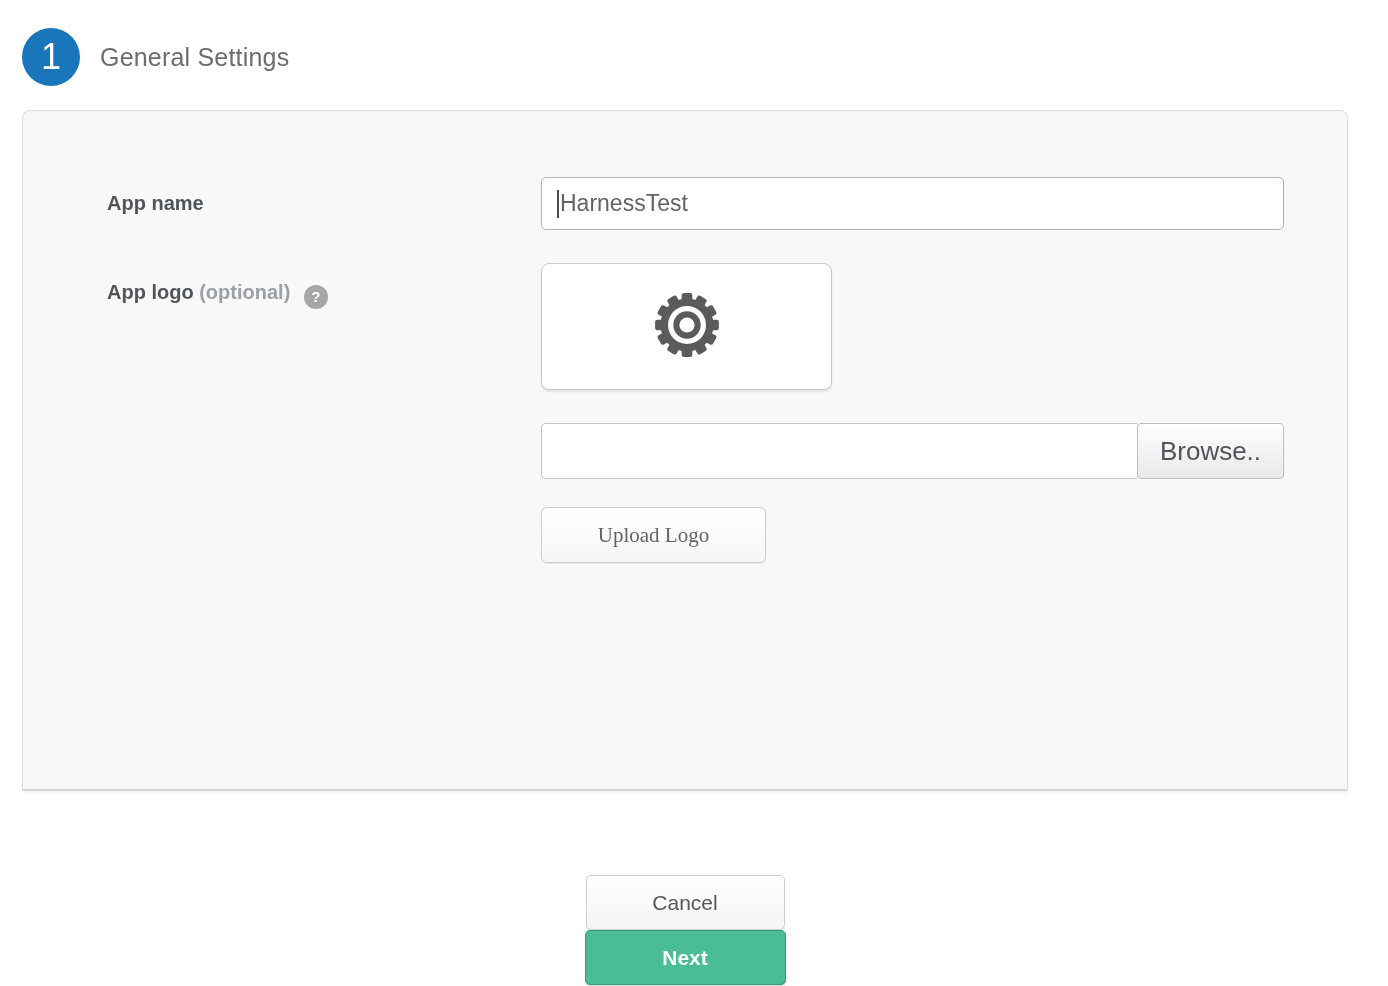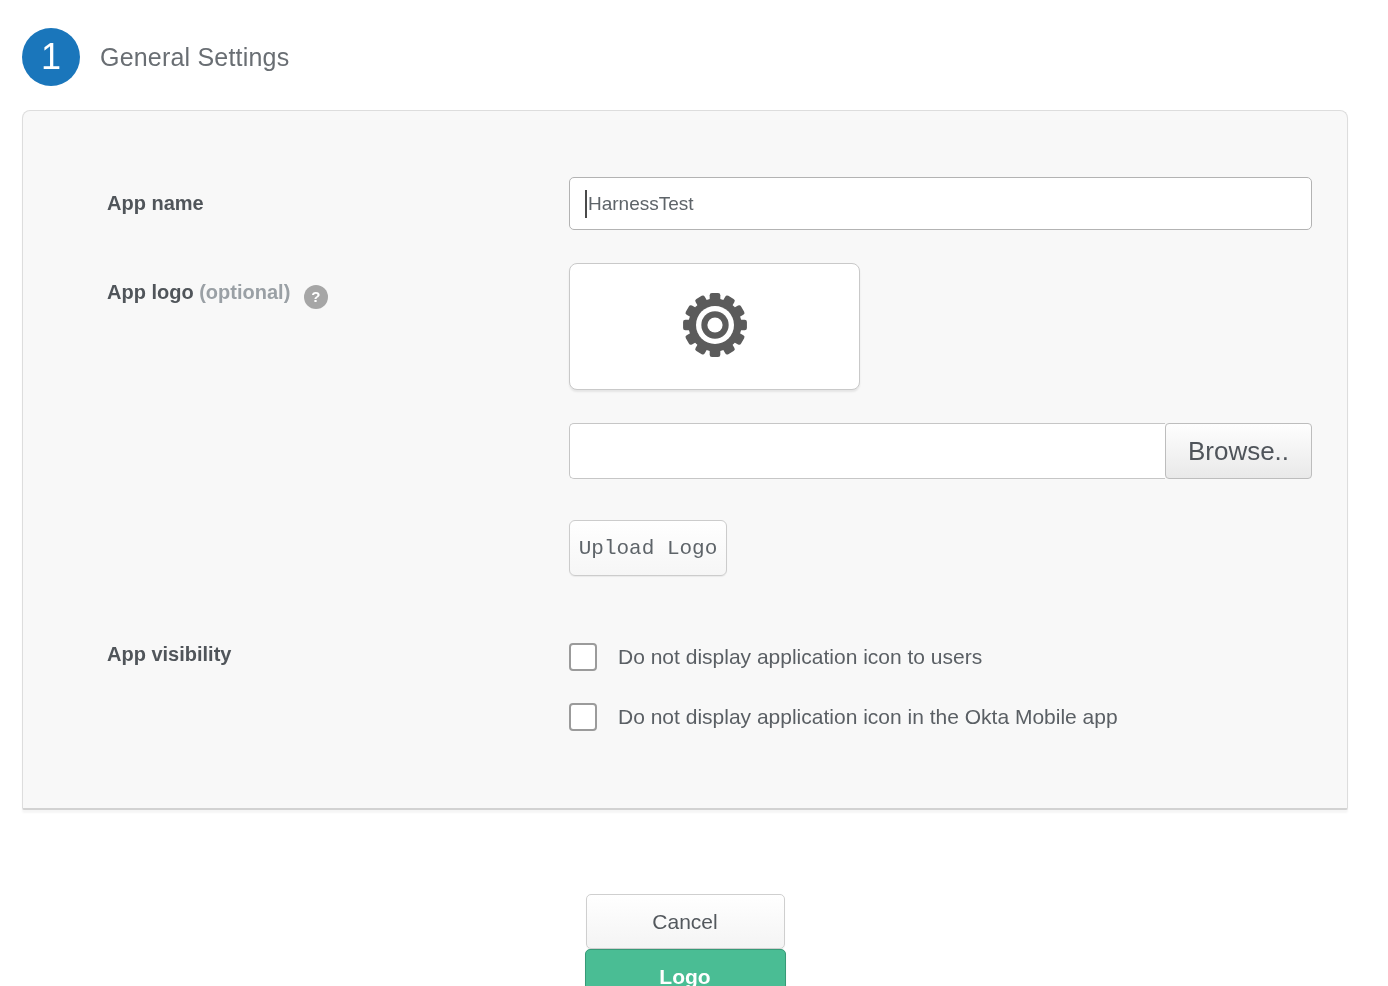--- a/index.html
+++ b/index.html
@@ -31,38 +31,38 @@
   .panel {
     margin-top: 24px;
     width: 1326px; min-height: 681px;
     background: #f8f8f8;
     border: 1px solid #dddddd;
     border-bottom: 2px solid #d2d2d2;
     border-radius: 8px 8px 2px 2px;
     box-shadow: 0 3px 2px rgba(0,0,0,0.04);
     padding: 66px 65px 77px 62px;
   }
-  .row { display: flex; gap: 28px; }
+  .row { display: flex; }
   .row-label {
     width: 456px; flex: 0 0 auto;
     font-size: 20px; font-weight: bold; color: #50555a;
     padding-left: 22px;
   }
   .row-field { flex: 1 1 auto; }
 
   
   .row-appname { align-items: center; }
   .text-input {
     width: 743px; height: 53px;
     background: #ffffff;
     border: 1px solid #b3b3b3;
     border-radius: 5px;
     display: flex; align-items: center;
     padding: 0 15px;
-    font-size: 19px; color: #5e6469;
+    font-size: 23px; color: #5e6469;
     cursor: text;
   }
   .caret { width: 2px; height: 28px; background: #4a4a4a; margin-right: 1px; flex: 0 0 auto; }
 
   
   .row-applogo { margin-top: 33px; align-items: flex-start; }
   .row-applogo .row-label { padding-top: 18px; }
   .optional { font-weight: 700; color: #9aa0a5; }
   .help-icon {
     display: inline-flex; align-items: center; justify-content: center;
@@ -92,27 +92,27 @@
   .browse-btn {
     flex: 0 0 auto; width: 147px; height: 56px;
     background: linear-gradient(#fefefe, #e9e9e9);
     border: 1px solid #bdbdbd;
     border-radius: 4px;
     font-family: "Liberation Sans", sans-serif;
     font-size: 26px; color: #4f545a;
     cursor: pointer;
   }
   .upload-btn {
-    margin-top: 41px;
-    width: 158px; height: 56px;
+    margin-top: 28px;
+    width: 225px; height: 56px;
     background: linear-gradient(#ffffff, #f6f6f6);
     border: 1px solid #cccccc;
     border-radius: 6px;
     box-shadow: 0 1px 1px rgba(0,0,0,0.06);
-    font-family: Liberation Mono, monospace;
+    font-family: Liberation Serif, serif;
     font-size: 21px; color: #5e6469;
     cursor: pointer;
   }
 
   
   .row-visibility { margin-top: 67px; align-items: flex-start; }
   .checkbox-row { display: flex; align-items: center; }
   .checkbox-row + .checkbox-row { margin-top: 32px; }
   .checkbox {
     width: 28px; height: 28px; flex: 0 0 auto;
@@ -208,34 +208,21 @@
 
         <div class="file-row">
           <div class="file-input"></div>
           <button class="browse-btn">Browse..</button>
         </div>
 
         <button class="upload-btn">Upload Logo</button>
       </div>
     </div>
 
-    <div class="row row-visibility">
-      <div class="row-label">App visibility</div>
-      <div class="row-field">
-        <div class="checkbox-row">
-          <span class="checkbox"></span>
-          <span class="cb-label">Do not display application icon to users</span>
-        </div>
-        <div class="checkbox-row">
-          <span class="checkbox"></span>
-          <span class="cb-label">Do not display application icon in the Okta Mobile app</span>
-        </div>
-      </div>
-    </div>
 
   </div>
 
   <div class="footer-row">
     <button class="cancel-btn">Cancel</button>
-    <button class="next-btn">Logo</button>
+    <button class="next-btn">Next</button>
   </div>
 
 </div>
 
 </body></html>

